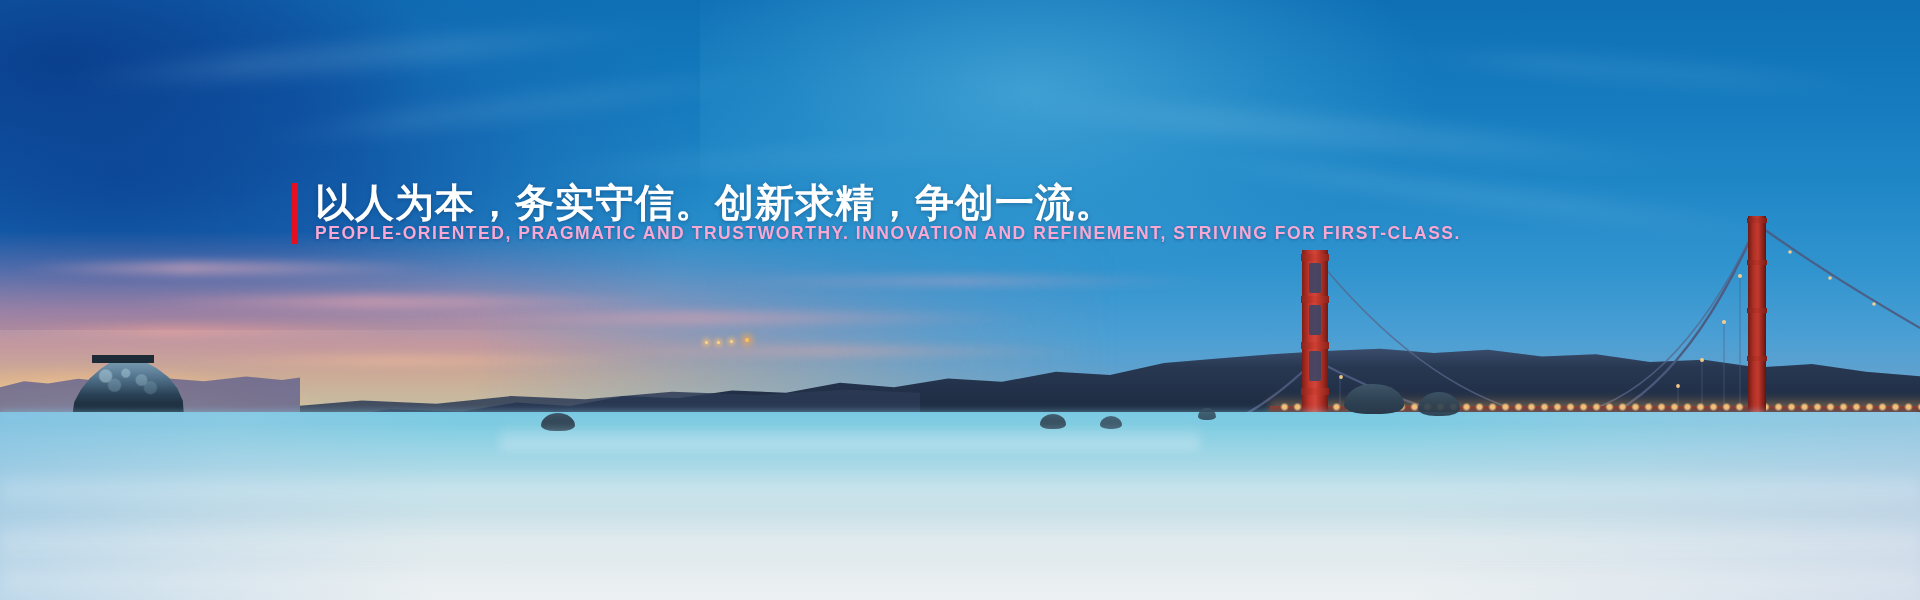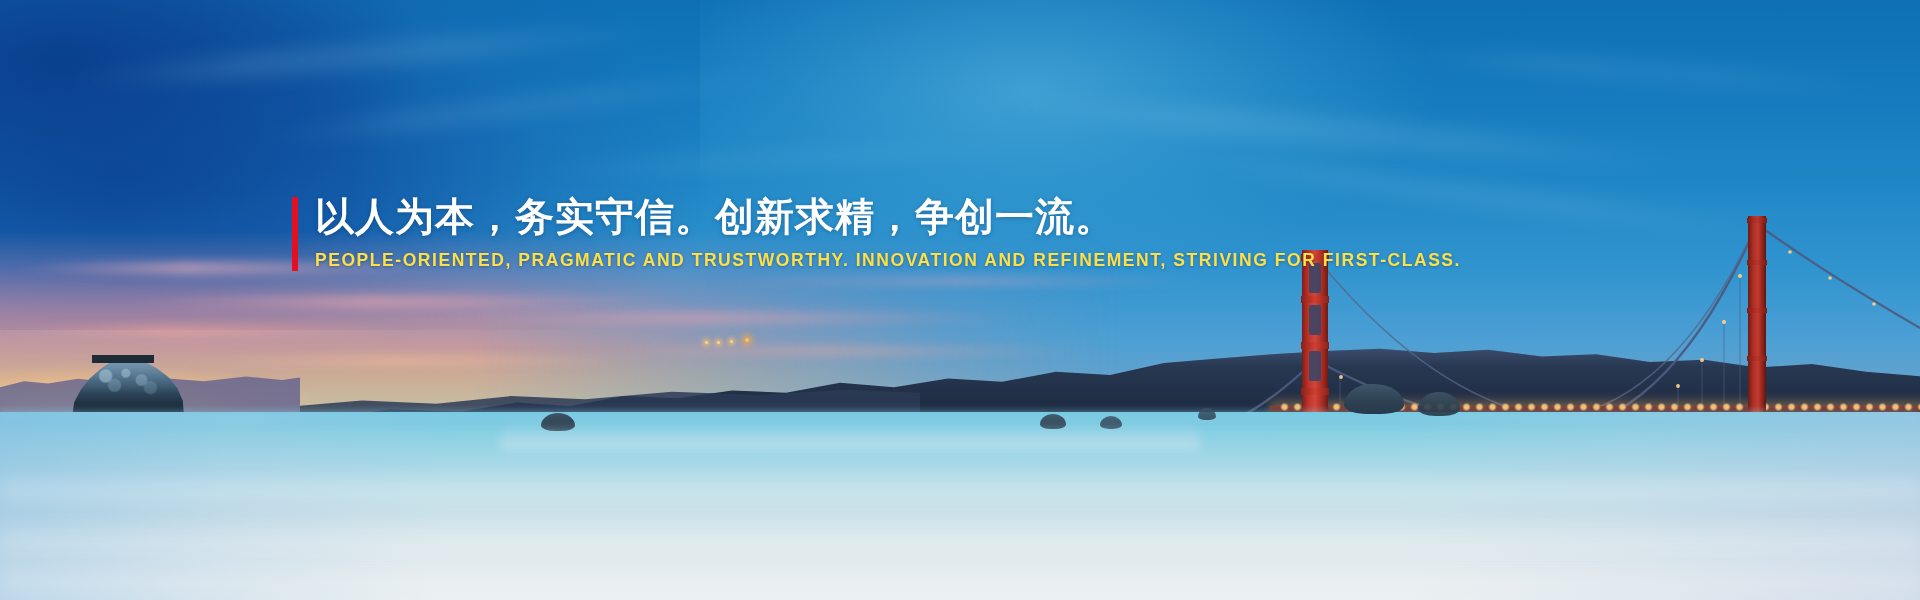--- a/index.html
+++ b/index.html
@@ -320,44 +320,44 @@
     position:absolute; left:140px; top:188px; width:670px; height:18px;
     background:linear-gradient(to bottom, rgba(255,186,104,0) 0%, rgba(255,180,96,.45) 50%, rgba(255,170,86,0) 100%);
     filter:blur(5px);
   }
 
   
   .cable-svg { position:absolute; left:0; top:0; width:790px; height:230px; overflow:visible; }
 
   
   .text-block {
-    position:absolute; left:292px; top:197px;
+    position:absolute; left:292px; top:183px;
     display:flex; align-items:stretch;
   }
   .accent-bar {
     width:6px; background:#e60f20;
     margin-right:17px;
     flex:0 0 6px;
     align-self:stretch;
   }
   .text-col { display:flex; flex-direction:column; justify-content:flex-start; }
   .headline {
     font-size:39px;
     font-weight:bold;
     color:#ffffff;
     letter-spacing:1px;
     line-height:1.02;
     white-space:nowrap;
     text-shadow:0 1px 4px rgba(8,40,80,.35);
   }
   .subhead {
-    margin-top:13px;
+    margin-top:0;
     font-size:17.5px;
     font-weight:bold;
-    color:#fde047;
+    color:#f9a8d4;
     letter-spacing:1.55px;
     white-space:nowrap;
     text-shadow:0 1px 3px rgba(8,40,80,.35);
   }
 </style>
 </head>
 <body>
 
 <div class="banner">
 

